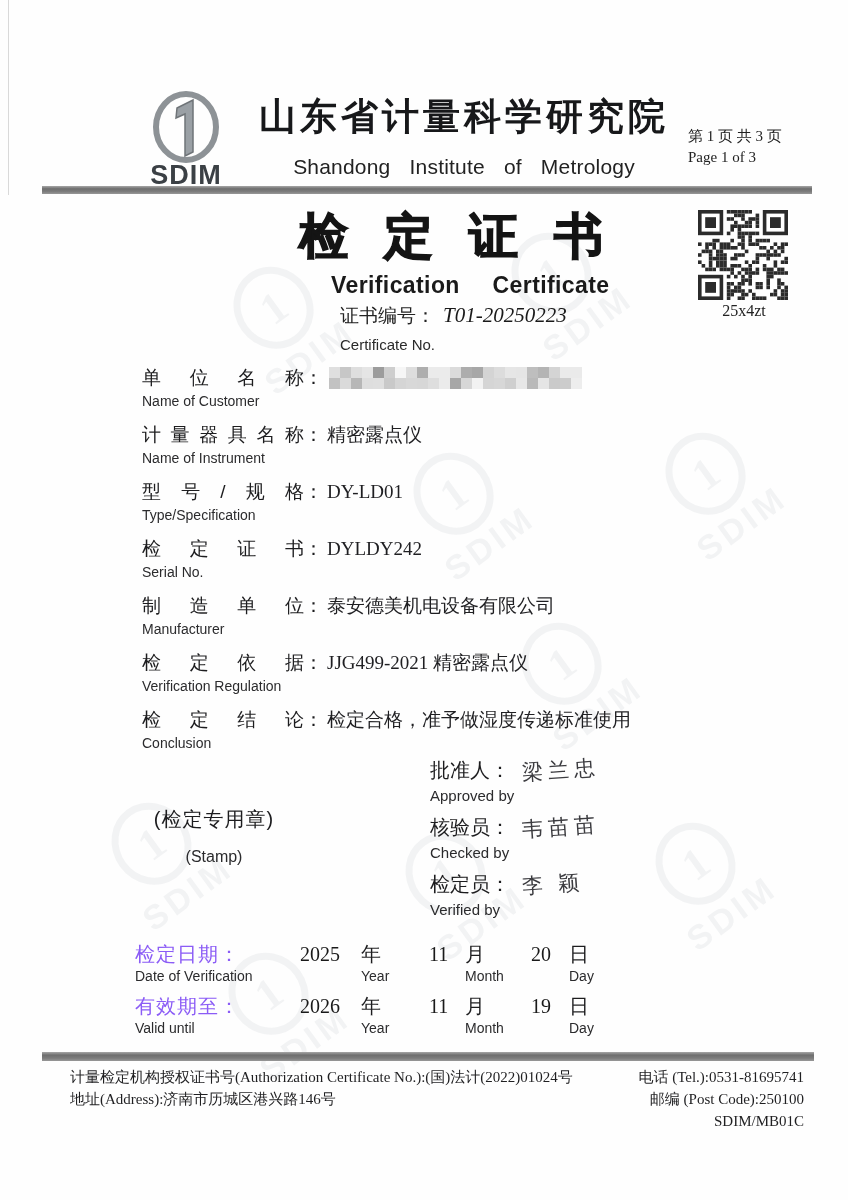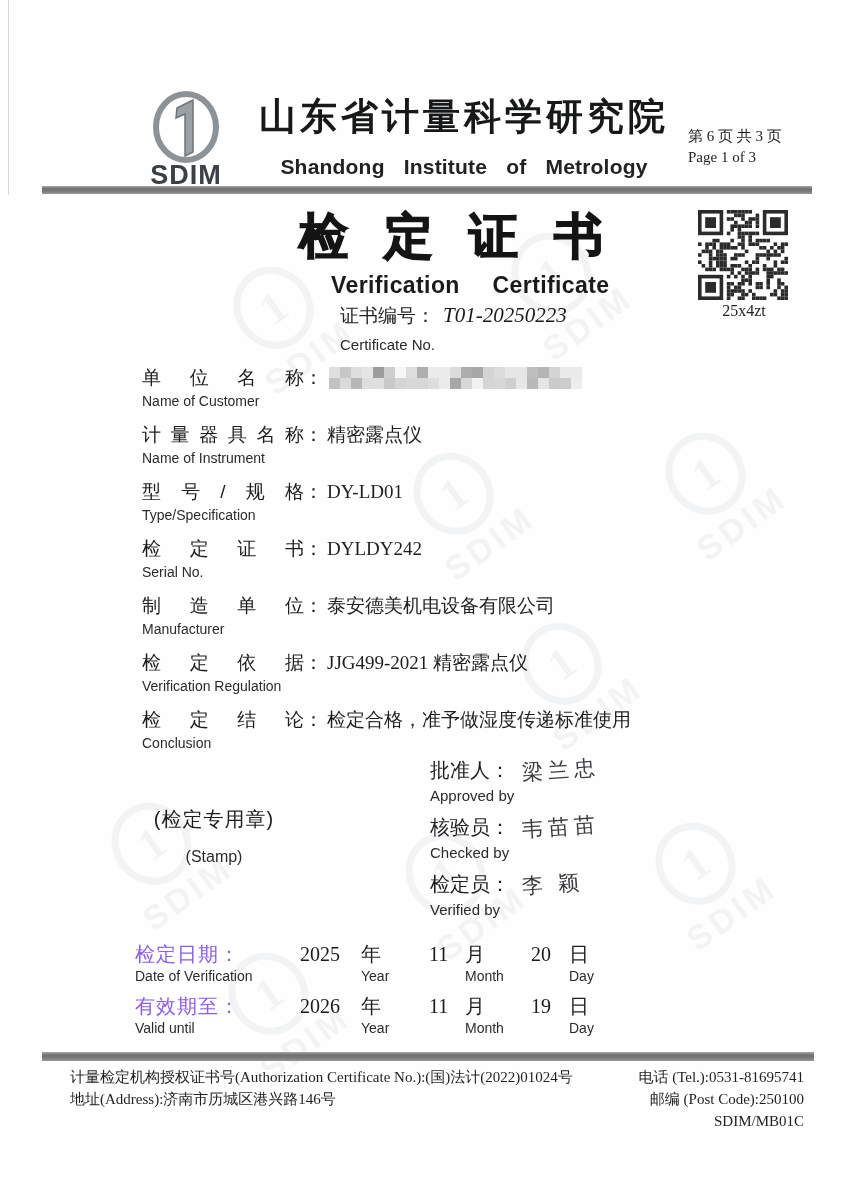--- a/index.html
+++ b/index.html
@@ -15,21 +15,21 @@
       font-size:44px;font-weight:bold;}
   .wm .wm-txt{font-size:34px;font-weight:bold;letter-spacing:4px;font-family:"Liberation Sans",sans-serif;}
 
   
   .logo{position:absolute;left:126px;top:90px;width:120px;text-align:center;}
   .logo svg{display:block;margin:0 auto;}
   .logo-text{font-size:27px;font-weight:bold;color:#3b4045;letter-spacing:1px;margin-top:-6px;}
   .titles{position:absolute;left:256px;top:92px;width:416px;text-align:center;}
   .title-cn{font-family:"Liberation Serif",serif;font-size:37px;font-weight:bold;
             letter-spacing:4px;white-space:nowrap;color:#17181a;}
-  .title-en{margin-top:13px;font-size:21px;font-weight:bold;word-spacing:13px;
+  .title-en{margin-top:13px;font-size:21px;font-weight:normal;word-spacing:13px;
             letter-spacing:0.2px;color:#222;}
   .pageinfo{position:absolute;left:688px;top:126px;width:125px;
             font-family:"Liberation Serif",serif;font-size:15px;line-height:21px;color:#222;}
   .bar{position:absolute;left:42px;width:770px;
        background:linear-gradient(180deg,#a7a7a7,#6e6e6e 35%,#7d7d7d 70%,#989898);}
   .bar-top{top:186px;height:8px;}
   .bar-bottom{top:1052px;height:9px;width:772px;}
 
   
   .cert-title-cn{position:absolute;left:299px;top:204px;font-size:49px;font-weight:900;
@@ -138,21 +138,21 @@
       <ellipse cx="43" cy="37" rx="30" ry="33" fill="none" stroke="#8d9296" stroke-width="6"></ellipse>
       <path d="M34 18 L50 10 L50 62 L42 66 L42 24 L33 28 Z" fill="#9aa0a5" stroke="#6f7478" stroke-width="1.5"></path>
     </svg>
     <div class="logo-text">SDIM</div>
   </div>
   <div class="titles">
     <div class="title-cn">山东省计量科学研究院</div>
     <div class="title-en">Shandong Institute of Metrology</div>
   </div>
   <div class="pageinfo">
-    <div>第 6 页 共 3 页</div>
+    <div>第 1 页 共 3 页</div>
     <div>Page 1 of 3</div>
   </div>
   <div class="bar bar-top"></div>
 
   <div class="cert-title-cn">检定证书</div>
   <div class="cert-title-en">Verification Certificate</div>
   <div class="certno">
     <div class="certno-line">
       <span>证书编号：</span><span class="no">T01-20250223</span>
     </div>

